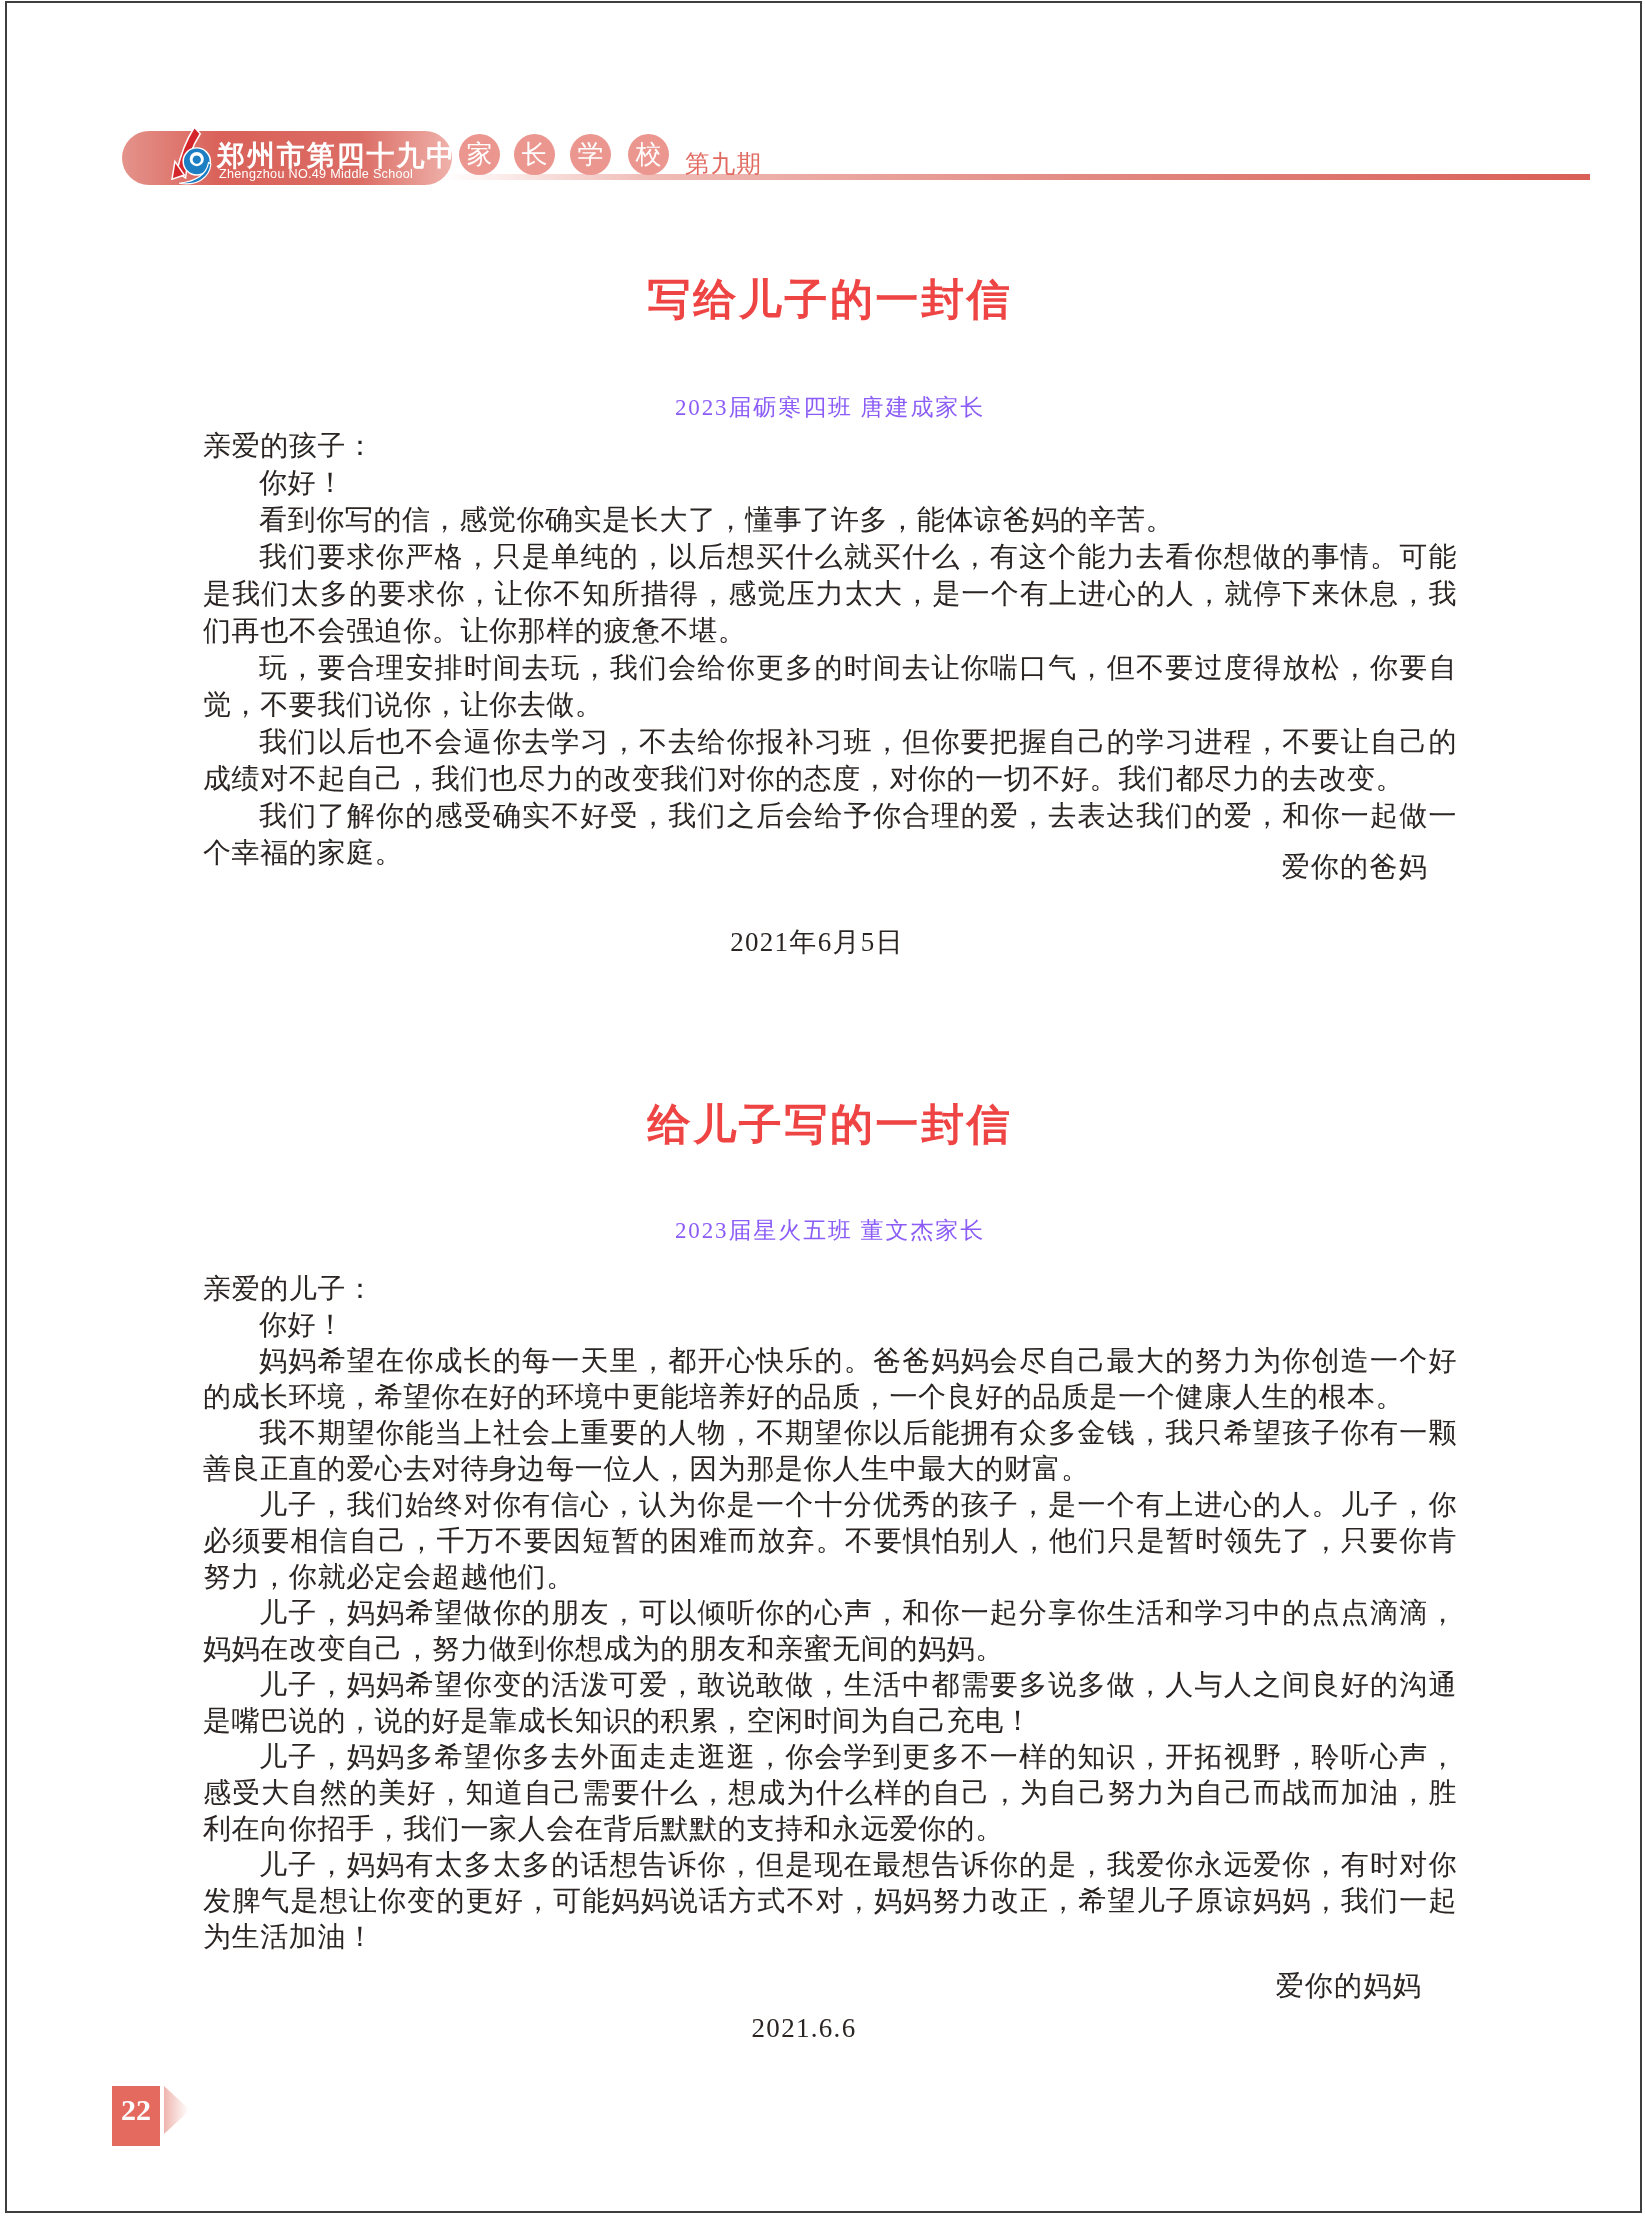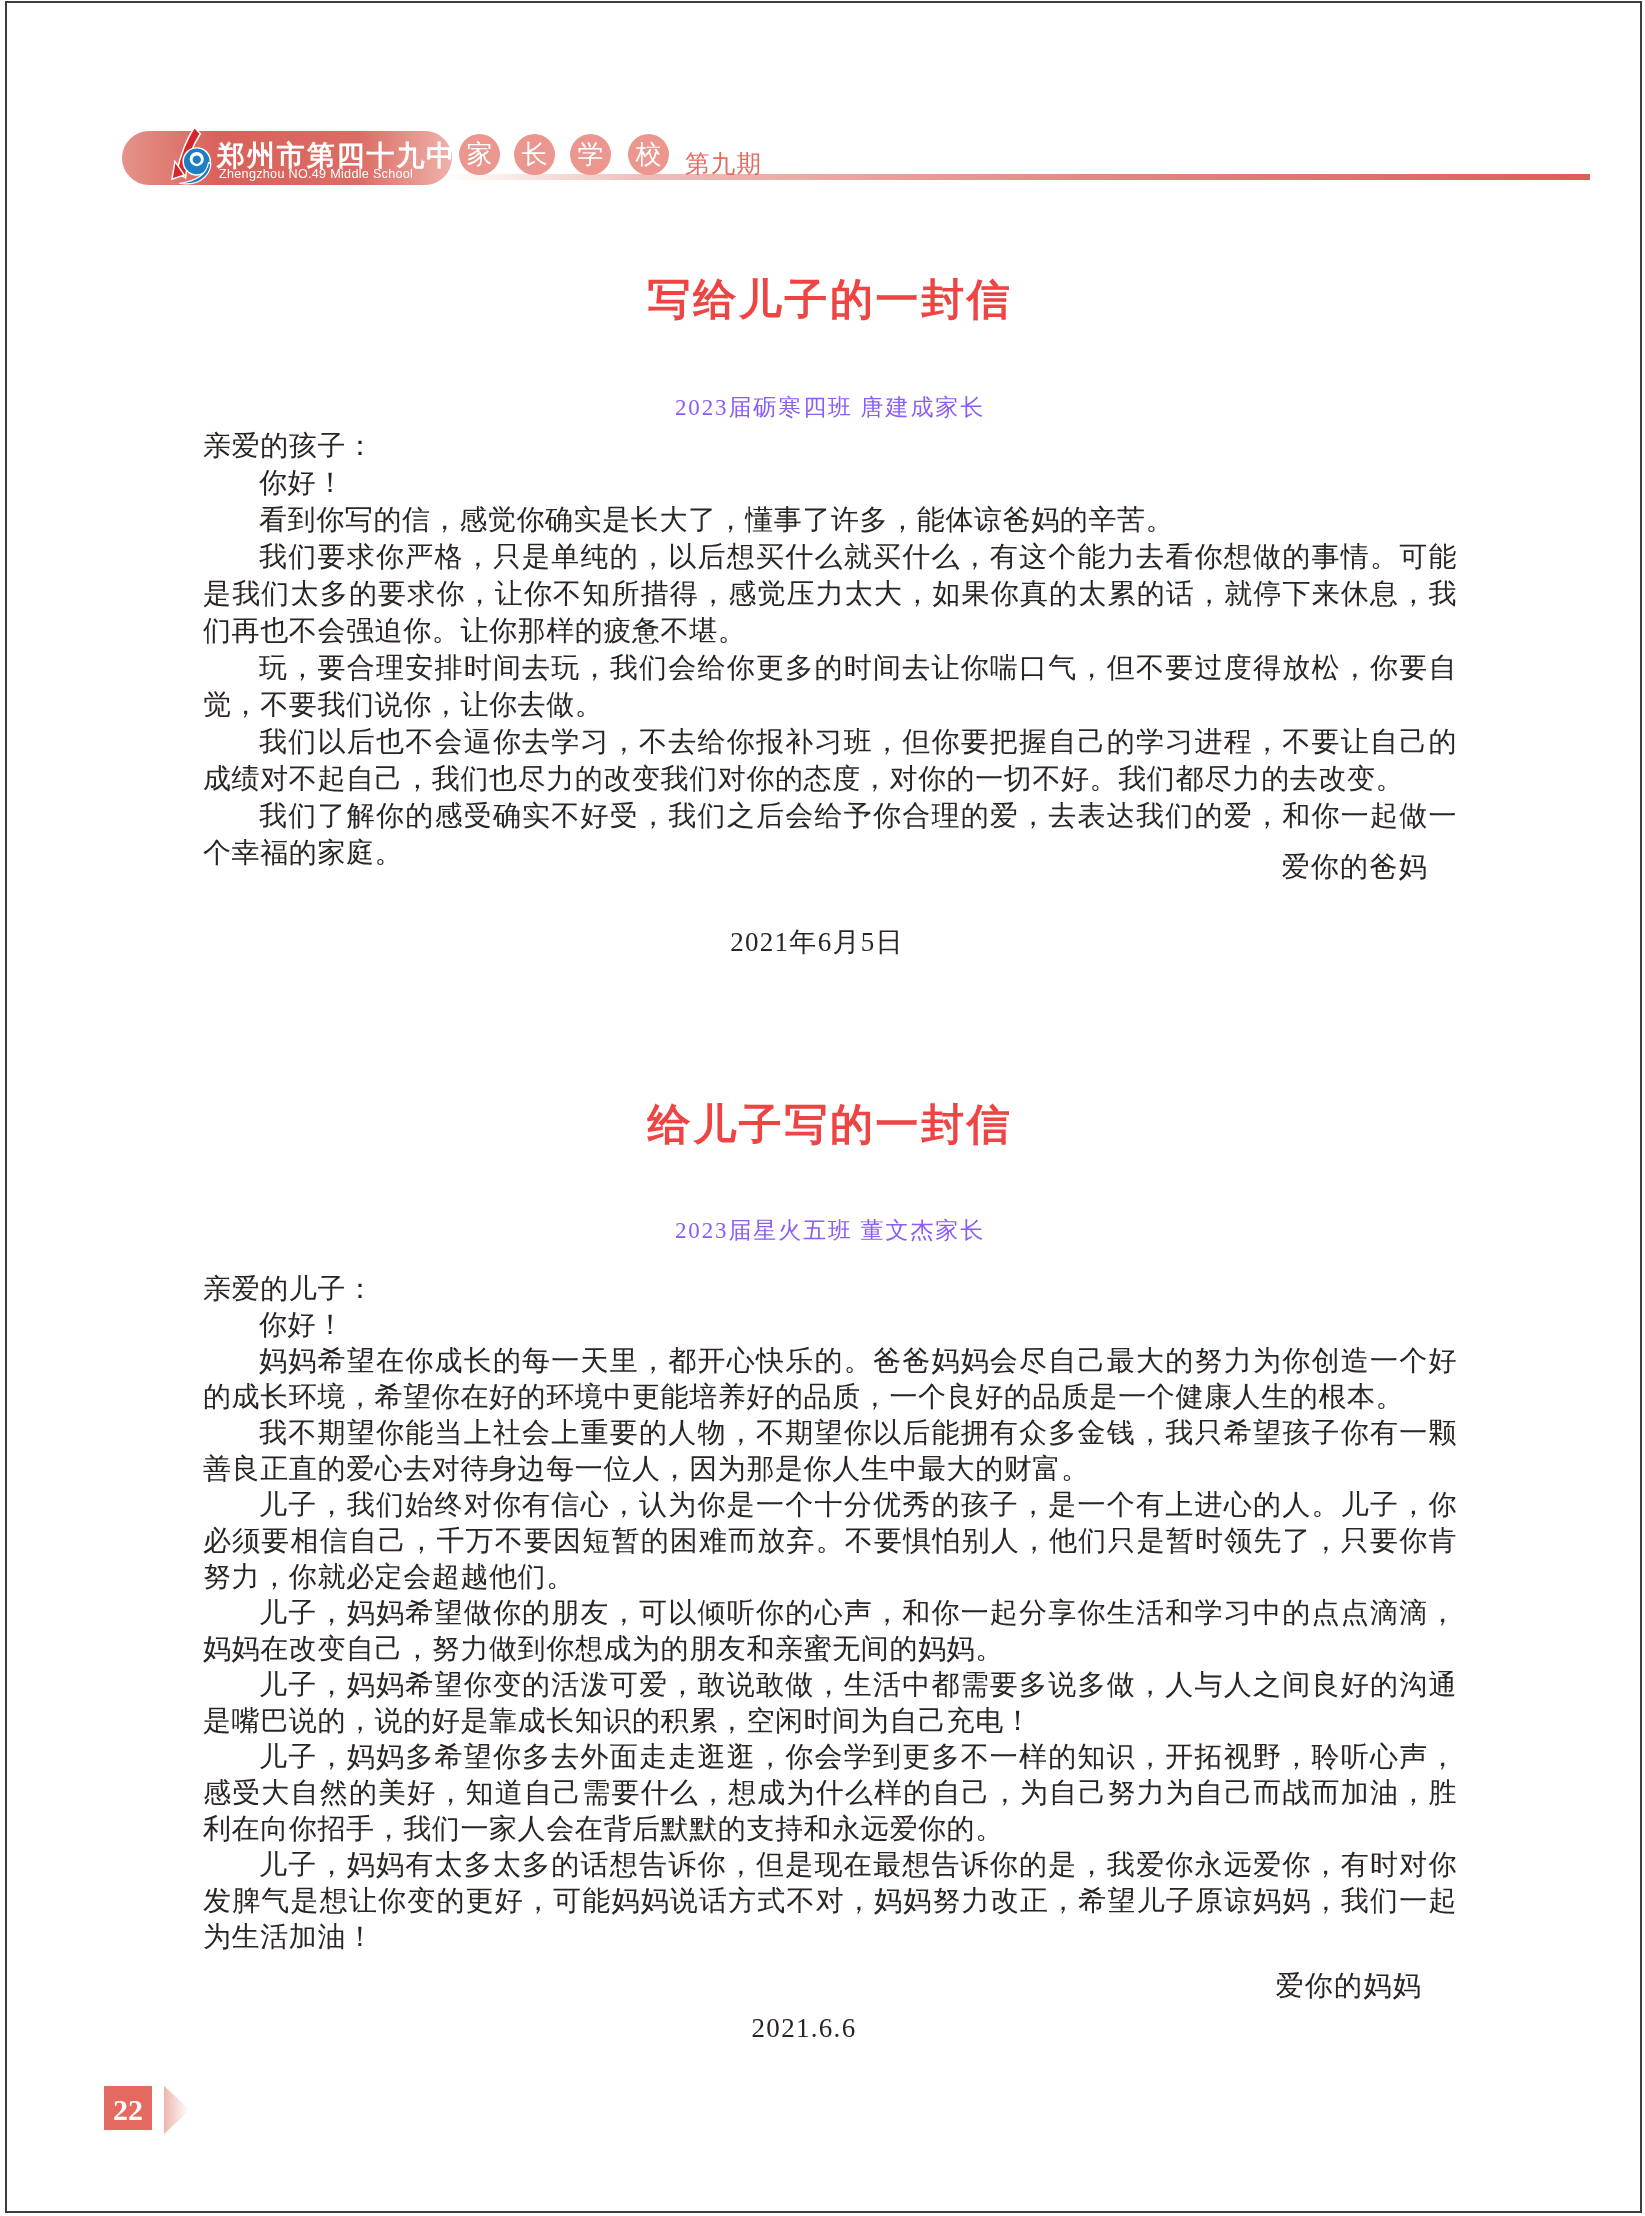--- a/index.html
+++ b/index.html
@@ -80,21 +80,21 @@
   .sg1{top:848px;padding-right:29px;box-sizing:border-box;}
   .sg2{top:1967px;padding-right:35px;box-sizing:border-box;}
   .date{
     position:absolute;width:100%;text-align:center;
     font-size:27px;letter-spacing:1.3px;
   }
   .dt1{top:924px;padding-right:26px;box-sizing:border-box;}
   .dt2{top:2013px;padding-right:52px;box-sizing:border-box;}
   
   .pagenum{
-    position:absolute;left:104px;top:2086px;width:48px;height:44px;
+    position:absolute;left:112px;top:2086px;width:48px;height:60px;
     background:#e4695f;color:#ffffff;text-align:center;line-height:48px;
     font-size:30px;font-weight:bold;font-family:"Liberation Serif",serif;
   }
   .pagenum-tri{
     position:absolute;left:164px;top:2086px;width:26px;height:48px;
     background:linear-gradient(to right,#efb5ae,#ffffff 95%);
     clip-path:polygon(0 0,100% 50%,0 100%);
   }
 </style>
 </head>
@@ -127,21 +127,21 @@
 
   <div class="content">
 
     <div class="title t1">写给儿子的一封信</div>
     <div class="byline bl1">2023届砺寒四班 唐建成家长</div>
 
     <div class="letter-body lb1">
       <p class="salutation">亲爱的孩子：</p>
       <p>你好！</p>
       <p>看到你写的信，感觉你确实是长大了，懂事了许多，能体谅爸妈的辛苦。</p>
-      <p>我们要求你严格，只是单纯的，以后想买什么就买什么，有这个能力去看你想做的事情。可能是我们太多的要求你，让你不知所措得，感觉压力太大，如果你真的太累的话，就停下来休息，我们再也不会强迫你。让你那样的疲惫不堪。</p>
+      <p>我们要求你严格，只是单纯的，以后想买什么就买什么，有这个能力去看你想做的事情。可能是我们太多的要求你，让你不知所措得，感觉压力太大，是一个有上进心的人，就停下来休息，我们再也不会强迫你。让你那样的疲惫不堪。</p>
       <p>玩，要合理安排时间去玩，我们会给你更多的时间去让你喘口气，但不要过度得放松，你要自觉，不要我们说你，让你去做。</p>
       <p>我们以后也不会逼你去学习，不去给你报补习班，但你要把握自己的学习进程，不要让自己的成绩对不起自己，我们也尽力的改变我们对你的态度，对你的一切不好。我们都尽力的去改变。</p>
       <p>我们了解你的感受确实不好受，我们之后会给予你合理的爱，去表达我们的爱，和你一起做一个幸福的家庭。</p>
     </div>
 
     <div class="sig sg1">爱你的爸妈</div>
     <div class="date dt1">2021年6月5日</div>
 
     <div class="title t2">给儿子写的一封信</div>
     <div class="byline bl2">2023届星火五班 董文杰家长</div>

